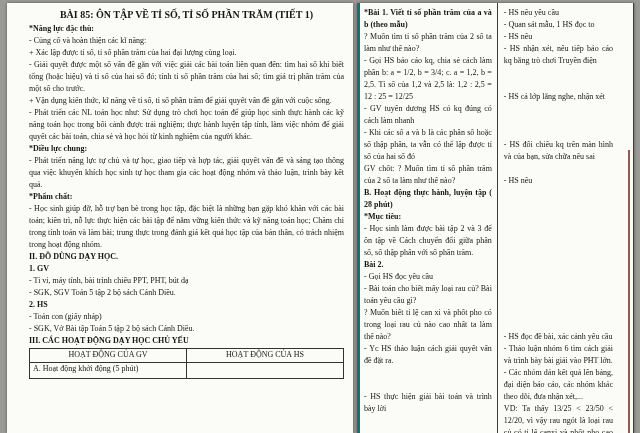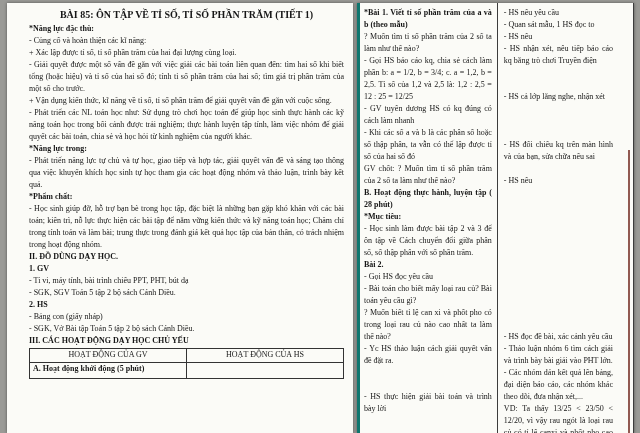--- a/index.html
+++ b/index.html
@@ -18,51 +18,51 @@
   }
   .page-left { left:7px; width:346px; padding:5px 9px 0 22px; }
   .page-right { left:357px; width:277px; display:flex; border-left:3px solid #0f766e; border-right:1px solid #3c3c3c; }
   .title { font-size:10px; font-weight:bold; text-align:center; line-height:13px; margin-bottom:2px; }
   .para { font-size:8px; line-height:12px; text-align:justify; }
   .bold { font-weight:bold; }
   .act-table { width:100%; border-collapse:collapse; margin-top:1px; table-layout:fixed; }
   .act-table th, .act-table td { border:1px solid #333; font-size:8px; padding:1px 3px; vertical-align:top; }
   .act-table th { text-align:center; font-weight:normal; height:14px; width:49.5%; }
   .act-table td { height:16px; }
-  .act-table td.activity { font-weight:bold; }
+  .act-table td.activity { font-weight:normal; }
   .col { min-height:430px; }
   .col-gv { width:50.5%; border-right:1px solid #3c3c3c; padding:4px 5px 2px 4px; }
   .col-hs { width:49.5%; padding:4px 20px 2px 6px; }
   .edge-line {
     position:absolute; left:628px; top:150px; width:2px; height:283px;
     background:var(--edge_line, #7e3c34); opacity:0.85;
   }
 </style>
 </head>
 <body>
 
 <div class="page page-left">
   <div class="title">BÀI 85: ÔN TẬP VỀ TỈ SỐ, TỈ SỐ PHẦN TRĂM (TIẾT 1)</div>
   <div>
       <div class="para bold">*Năng lực đặc thù:</div>
       <div class="para">- Củng cố và hoàn thiện các kĩ năng:</div>
       <div class="para">+ Xác lập được tỉ số, tỉ số phần trăm của hai đại lượng cùng loại.</div>
       <div class="para">- Giải quyết được một số vấn đề gắn với việc giải các bài toán liên quan đến: tìm hai số khi biết tổng (hoặc hiệu) và tỉ số của hai số đó; tính tỉ số phần trăm của hai số; tìm giá trị phần trăm của một số cho trước.</div>
       <div class="para">+ Vận dụng kiến thức, kĩ năng về tỉ số, tỉ số phần trăm để giải quyết vấn đề gắn với cuộc sống.</div>
       <div class="para">- Phát triển các NL toán học như: Sử dụng trò chơi học toán để giúp học sinh thực hành các kỹ năng toán học trong bối cảnh được trải nghiệm; thực hành luyện tập tính, làm việc nhóm để giải quyết các bài toán, chia sẻ và học hỏi từ kinh nghiệm của người khác.</div>
-      <div class="para bold">*Năng lực trong:</div>
+      <div class="para bold">*Diều lực chung:</div>
       <div class="para">- Phát triển năng lực tự chủ và tự học, giao tiếp và hợp tác, giải quyết vấn đề và sáng tạo thông qua việc khuyến khích học sinh tự học tham gia các hoạt động nhóm và thảo luận, trình bày kết quả.</div>
       <div class="para bold">*Phẩm chất:</div>
       <div class="para">- Học sinh giúp đỡ, hỗ trợ bạn bè trong học tập, đặc biệt là những bạn gặp khó khăn với các bài toán; kiên trì, nỗ lực thực hiện các bài tập để nắm vững kiến thức và kỹ năng toán học; Chăm chỉ trong tính toán và làm bài; trung thực trong đánh giá kết quả học tập của bản thân, có trách nhiệm trong hoạt động nhóm.</div>
       <div class="para bold">II. ĐỒ DÙNG DẠY HỌC.</div>
       <div class="para bold">1. GV</div>
       <div class="para">- Ti vi, máy tính, bài trình chiếu PPT, PHT, bút dạ</div>
       <div class="para">- SGK, SGV Toán 5 tập 2 bộ sách Cánh Diều.</div>
       <div class="para bold">2. HS</div>
-      <div class="para">- Bảng con (giấy nháp)</div>
+      <div class="para">- Toán con (giấy nháp)</div>
       <div class="para">- SGK, Vở Bài tập Toán 5 tập 2 bộ sách Cánh Diều.</div>
       <div class="para bold">III. CÁC HOẠT ĐỘNG DẠY HỌC CHỦ YẾU</div>
     </div>
   <table class="act-table">
     <tbody>
       <tr>
         <th>HOẠT ĐỘNG CỦA GV</th>
         <th>HOẠT ĐỘNG CỦA HS</th>
       </tr>
       <tr>

